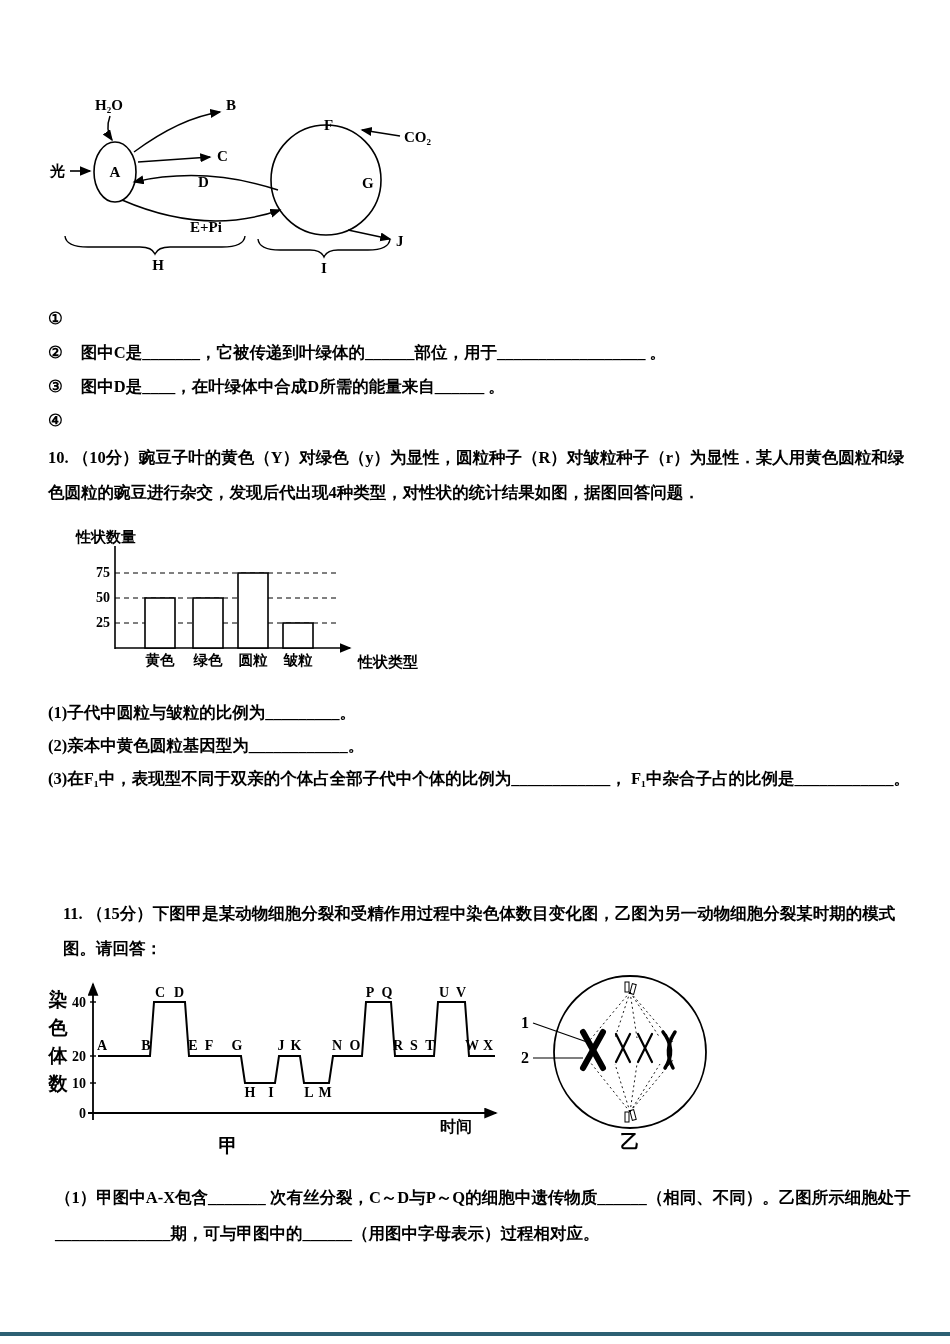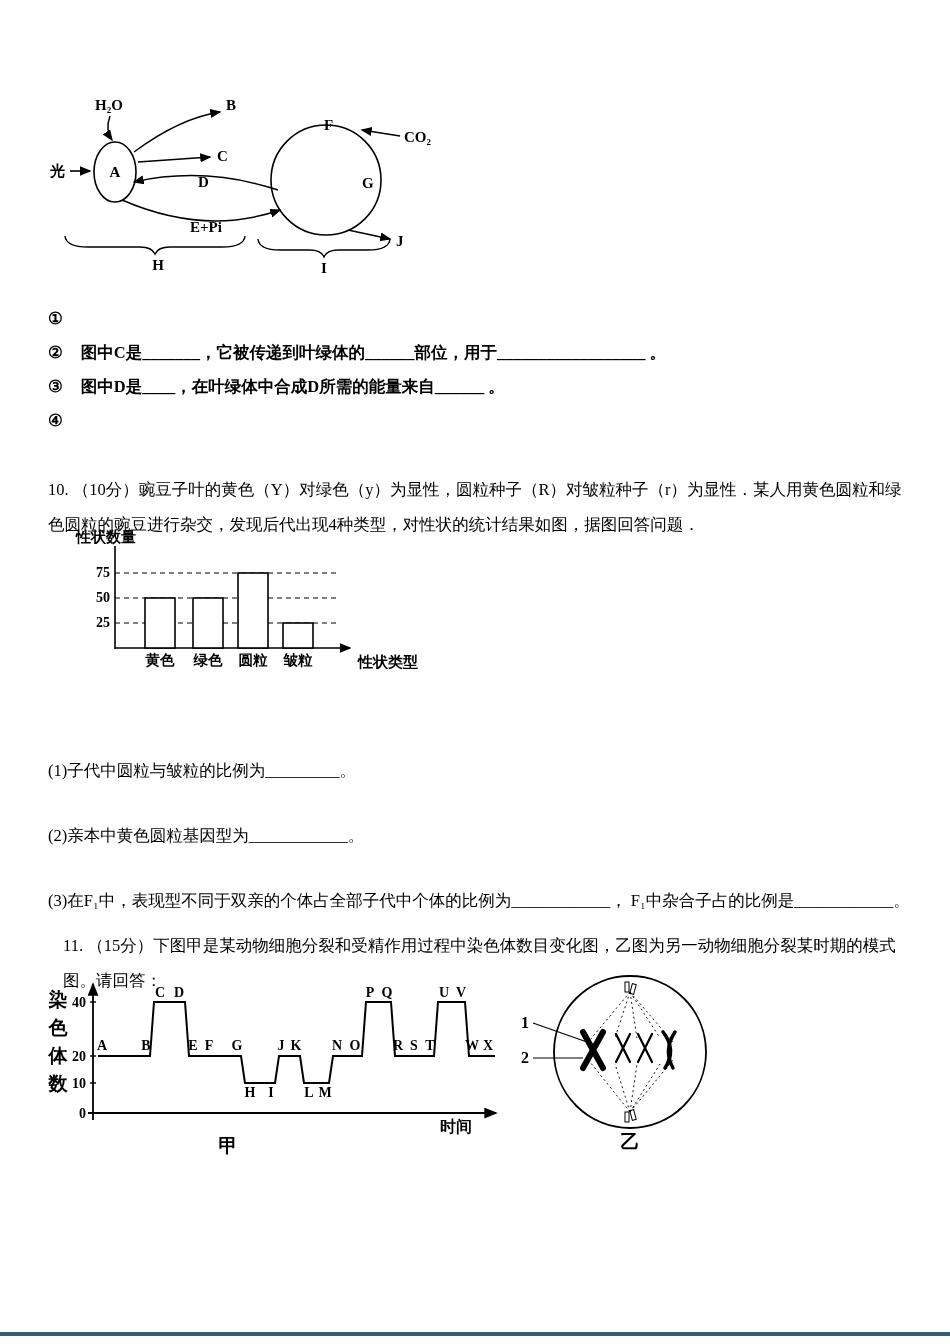--- a/index.html
+++ b/index.html
@@ -5,21 +5,21 @@
   * { margin:0; padding:0; box-sizing:border-box; }
   html,body { background:#ffffff; }
   .page {
     position:relative; width:950px; height:1344px; background:#ffffff;
     font-family:"Liberation Serif","DejaVu Serif",serif; color:#000;
     overflow:hidden;
   }
   .abs { position:absolute; }
   .qrow { display:flex; font-weight:bold; font-size:16.5px; line-height:34px; }
   .qnum { margin-right:18px; flex:0 0 auto; }
-  .para { font-weight:normal; font-size:16.5px; line-height:34px;margin-top:32px; }
+  .para { font-weight:bold; font-size:16.5px; line-height:34px; }
   svg text { font-family:"Liberation Serif","DejaVu Serif",serif; fill:#000; }
   .st   { font-size:15px; font-weight:bold; }
   .bt   { font-size:15px; font-weight:bold; }
   .tick { font-size:14px; font-weight:bold; text-anchor:end; }
   .cat  { font-size:14.5px; font-weight:bold; text-anchor:middle; }
   .gl   { font-size:14px; font-weight:bold; text-anchor:middle; }
   .ylc  { font-size:19px; font-weight:bold; text-anchor:middle; }
   .cap  { font-size:19px; font-weight:bold; text-anchor:middle; }
   .lbl  { font-size:16px; font-weight:bold; }
 </style>
@@ -119,21 +119,21 @@
       <rect x="213" width="30" y="107" height="25"></rect>
     </g>
 
     <text x="90" y="149" class="cat">黄色</text>
     <text x="138" y="149" class="cat">绿色</text>
     <text x="183" y="149" class="cat">圆粒</text>
     <text x="228" y="149" class="cat">皱粒</text>
     <text x="288" y="151" class="bt">性状类型</text>
   </svg>
 
-  <div class="abs" style="left:48px;top:722px;width:864px">
+  <div class="abs" style="left:48px;top:696px;width:864px">
     <div class="para" style="line-height:33px">(1)子代中圆粒与皱粒的比例为_________。</div>
     <div class="para" style="line-height:33px">(2)亲本中黄色圆粒基因型为____________。</div>
     <div class="para" style="line-height:33px">(3)在F₁中，表现型不同于双亲的个体占全部子代中个体的比例为____________， F₁中杂合子占的比例是____________。</div>
   </div>
 
   <div class="abs para" style="left:63px;top:896px;width:864px;line-height:35px">11. （15分）下图甲是某动物细胞分裂和受精作用过程中染色体数目变化图，乙图为另一动物细胞分裂某时期的模式图。请回答：</div>
 
   <svg class="abs" style="left:38px;top:970px" width="480" height="205" viewBox="0 0 480 205">
     <defs>
       <marker id="ah3" markerWidth="9" markerHeight="8" refX="6.5" refY="3" orient="auto">
@@ -231,15 +231,16 @@
     <g>
       <text x="6" y="66" class="lbl">1</text>
       <line x1="18" y1="61" x2="72" y2="80" stroke="#000" stroke-width="1.2"></line>
       <text x="6" y="101" class="lbl">2</text>
       <line x1="18" y1="96" x2="68" y2="96" stroke="#000" stroke-width="1.2"></line>
     </g>
 
     <text x="115" y="186" class="cap">乙</text>
   </svg>
 
+  <div class="abs para" style="left:55px;top:1180px;width:856px;line-height:36px">（1）甲图中A-X包含_______ 次有丝分裂，C～D与P～Q的细胞中遗传物质______（相同、不同）。乙图所示细胞处于______________期，可与甲图中的______（用图中字母表示）过程相对应。</div>
 
   <div class="abs" style="left:0;top:1332px;width:950px;height:4px;background:#2d6073"></div>
 </div>
 
 </body></html>

